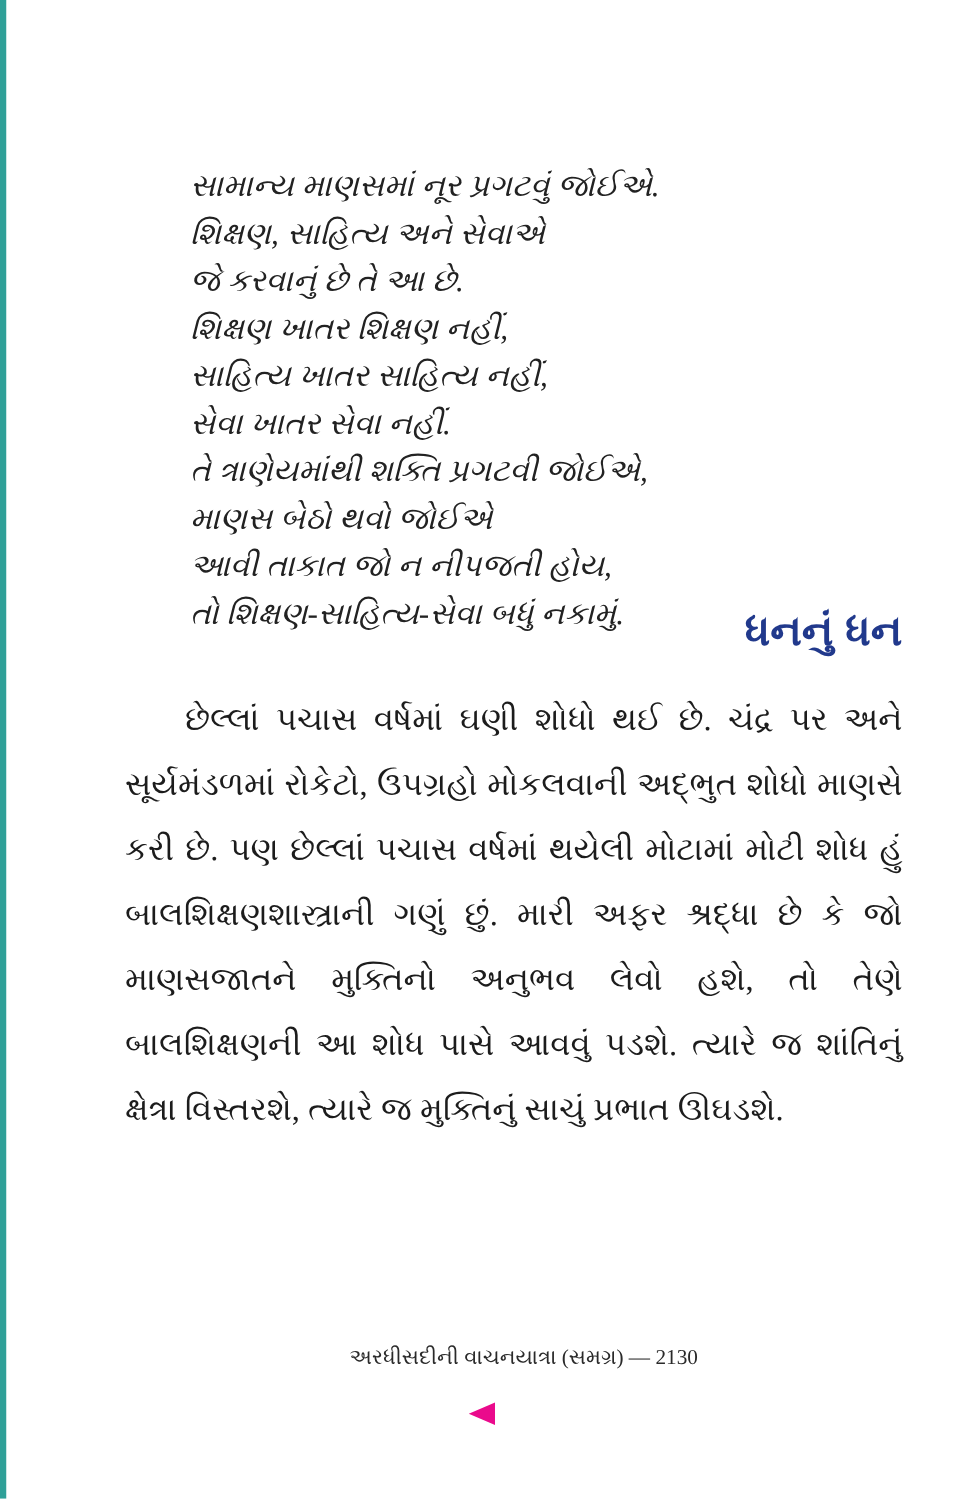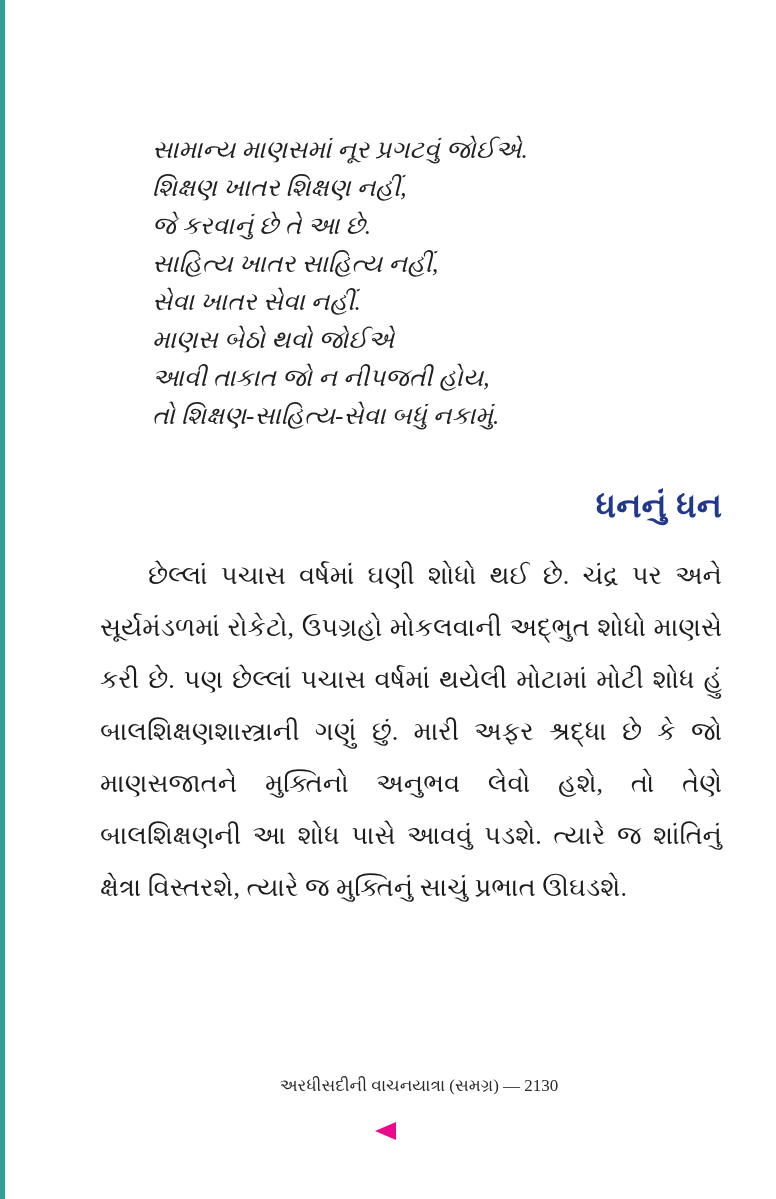--- a/index.html
+++ b/index.html
@@ -68,24 +68,26 @@
     border-right: 21px solid #ea0a8c;
   }
 </style>
 </head>
 <body>
 
 <div class="accent-strip"></div>
 
 <div class="poem">
   <div class="poem-line">સામાન્ય માણસમાં નૂર પ્રગટવું જોઈએ.</div>
+  <div class="poem-line">શિક્ષણ, સાહિત્ય અને સેવાએ</div>
+  <div class="poem-line">જે કરવાનું છે તે આ છે.</div>
   <div class="poem-line">શિક્ષણ ખાતર શિક્ષણ નહીં,</div>
-  <div class="poem-line">જે કરવાનું છે તે આ છે.</div>
   <div class="poem-line">સાહિત્ય ખાતર સાહિત્ય નહીં,</div>
   <div class="poem-line">સેવા ખાતર સેવા નહીં.</div>
+  <div class="poem-line">તે ત્રાણેયમાંથી શક્તિ પ્રગટવી જોઈએ,</div>
   <div class="poem-line">માણસ બેઠો થવો જોઈએ</div>
   <div class="poem-line">આવી તાકાત જો ન નીપજતી હોય,</div>
   <div class="poem-line">તો શિક્ષણ-સાહિત્ય-સેવા બધું નકામું.</div>
 </div>
 
 <div class="article-title">ધનનું ધન</div>
 
 <div class="article-body">
   <p>છેલ્લાં પચાસ વર્ષમાં ઘણી શોધો થઈ છે. ચંદ્ર પર અને સૂર્યમંડળમાં રોકેટો, ઉપગ્રહો મોકલવાની અદ્ભુત શોધો માણસે કરી છે. પણ છેલ્લાં પચાસ વર્ષમાં થયેલી મોટામાં મોટી શોધ હું બાલશિક્ષણશાસ્ત્રાની ગણું છું. મારી અફર શ્રદ્ધા છે કે જો માણસજાતને મુક્તિનો અનુભવ લેવો હશે, તો તેણે બાલશિક્ષણની આ શોધ પાસે આવવું પડશે. ત્યારે જ શાંતિનું ક્ષેત્રા વિસ્તરશે, ત્યારે જ મુક્તિનું સાચું પ્રભાત ઊઘડશે.</p>
 </div>

